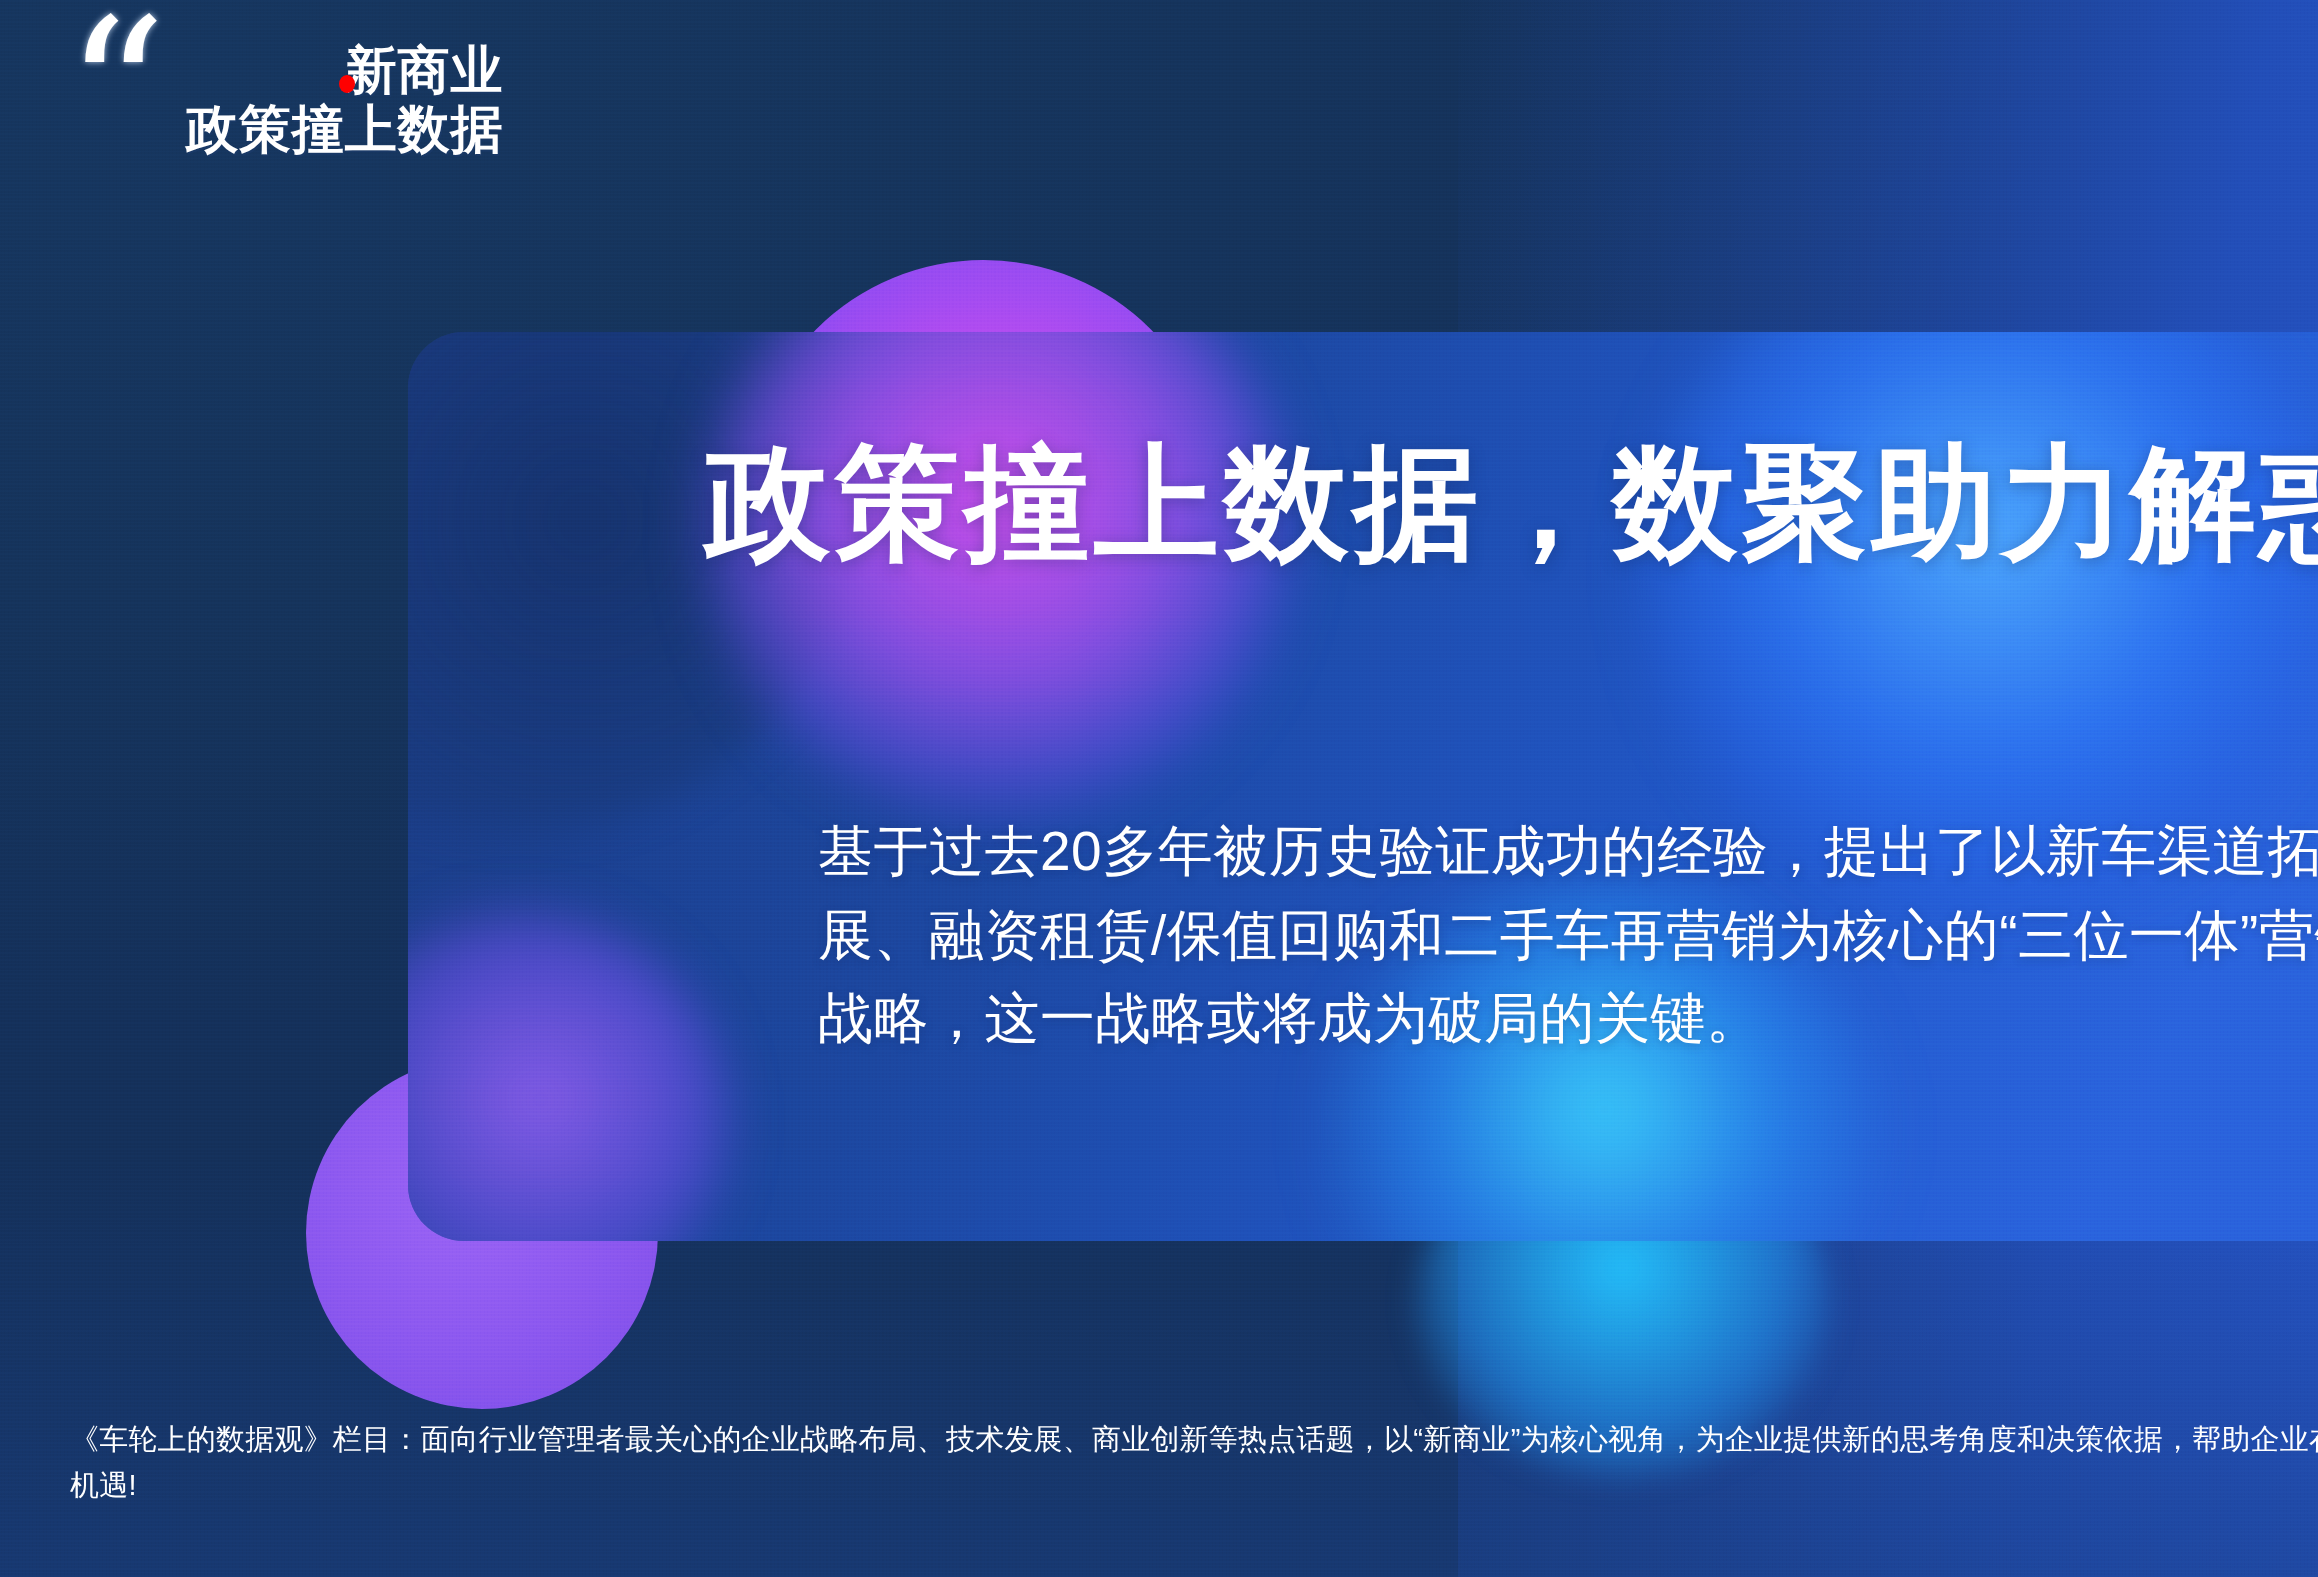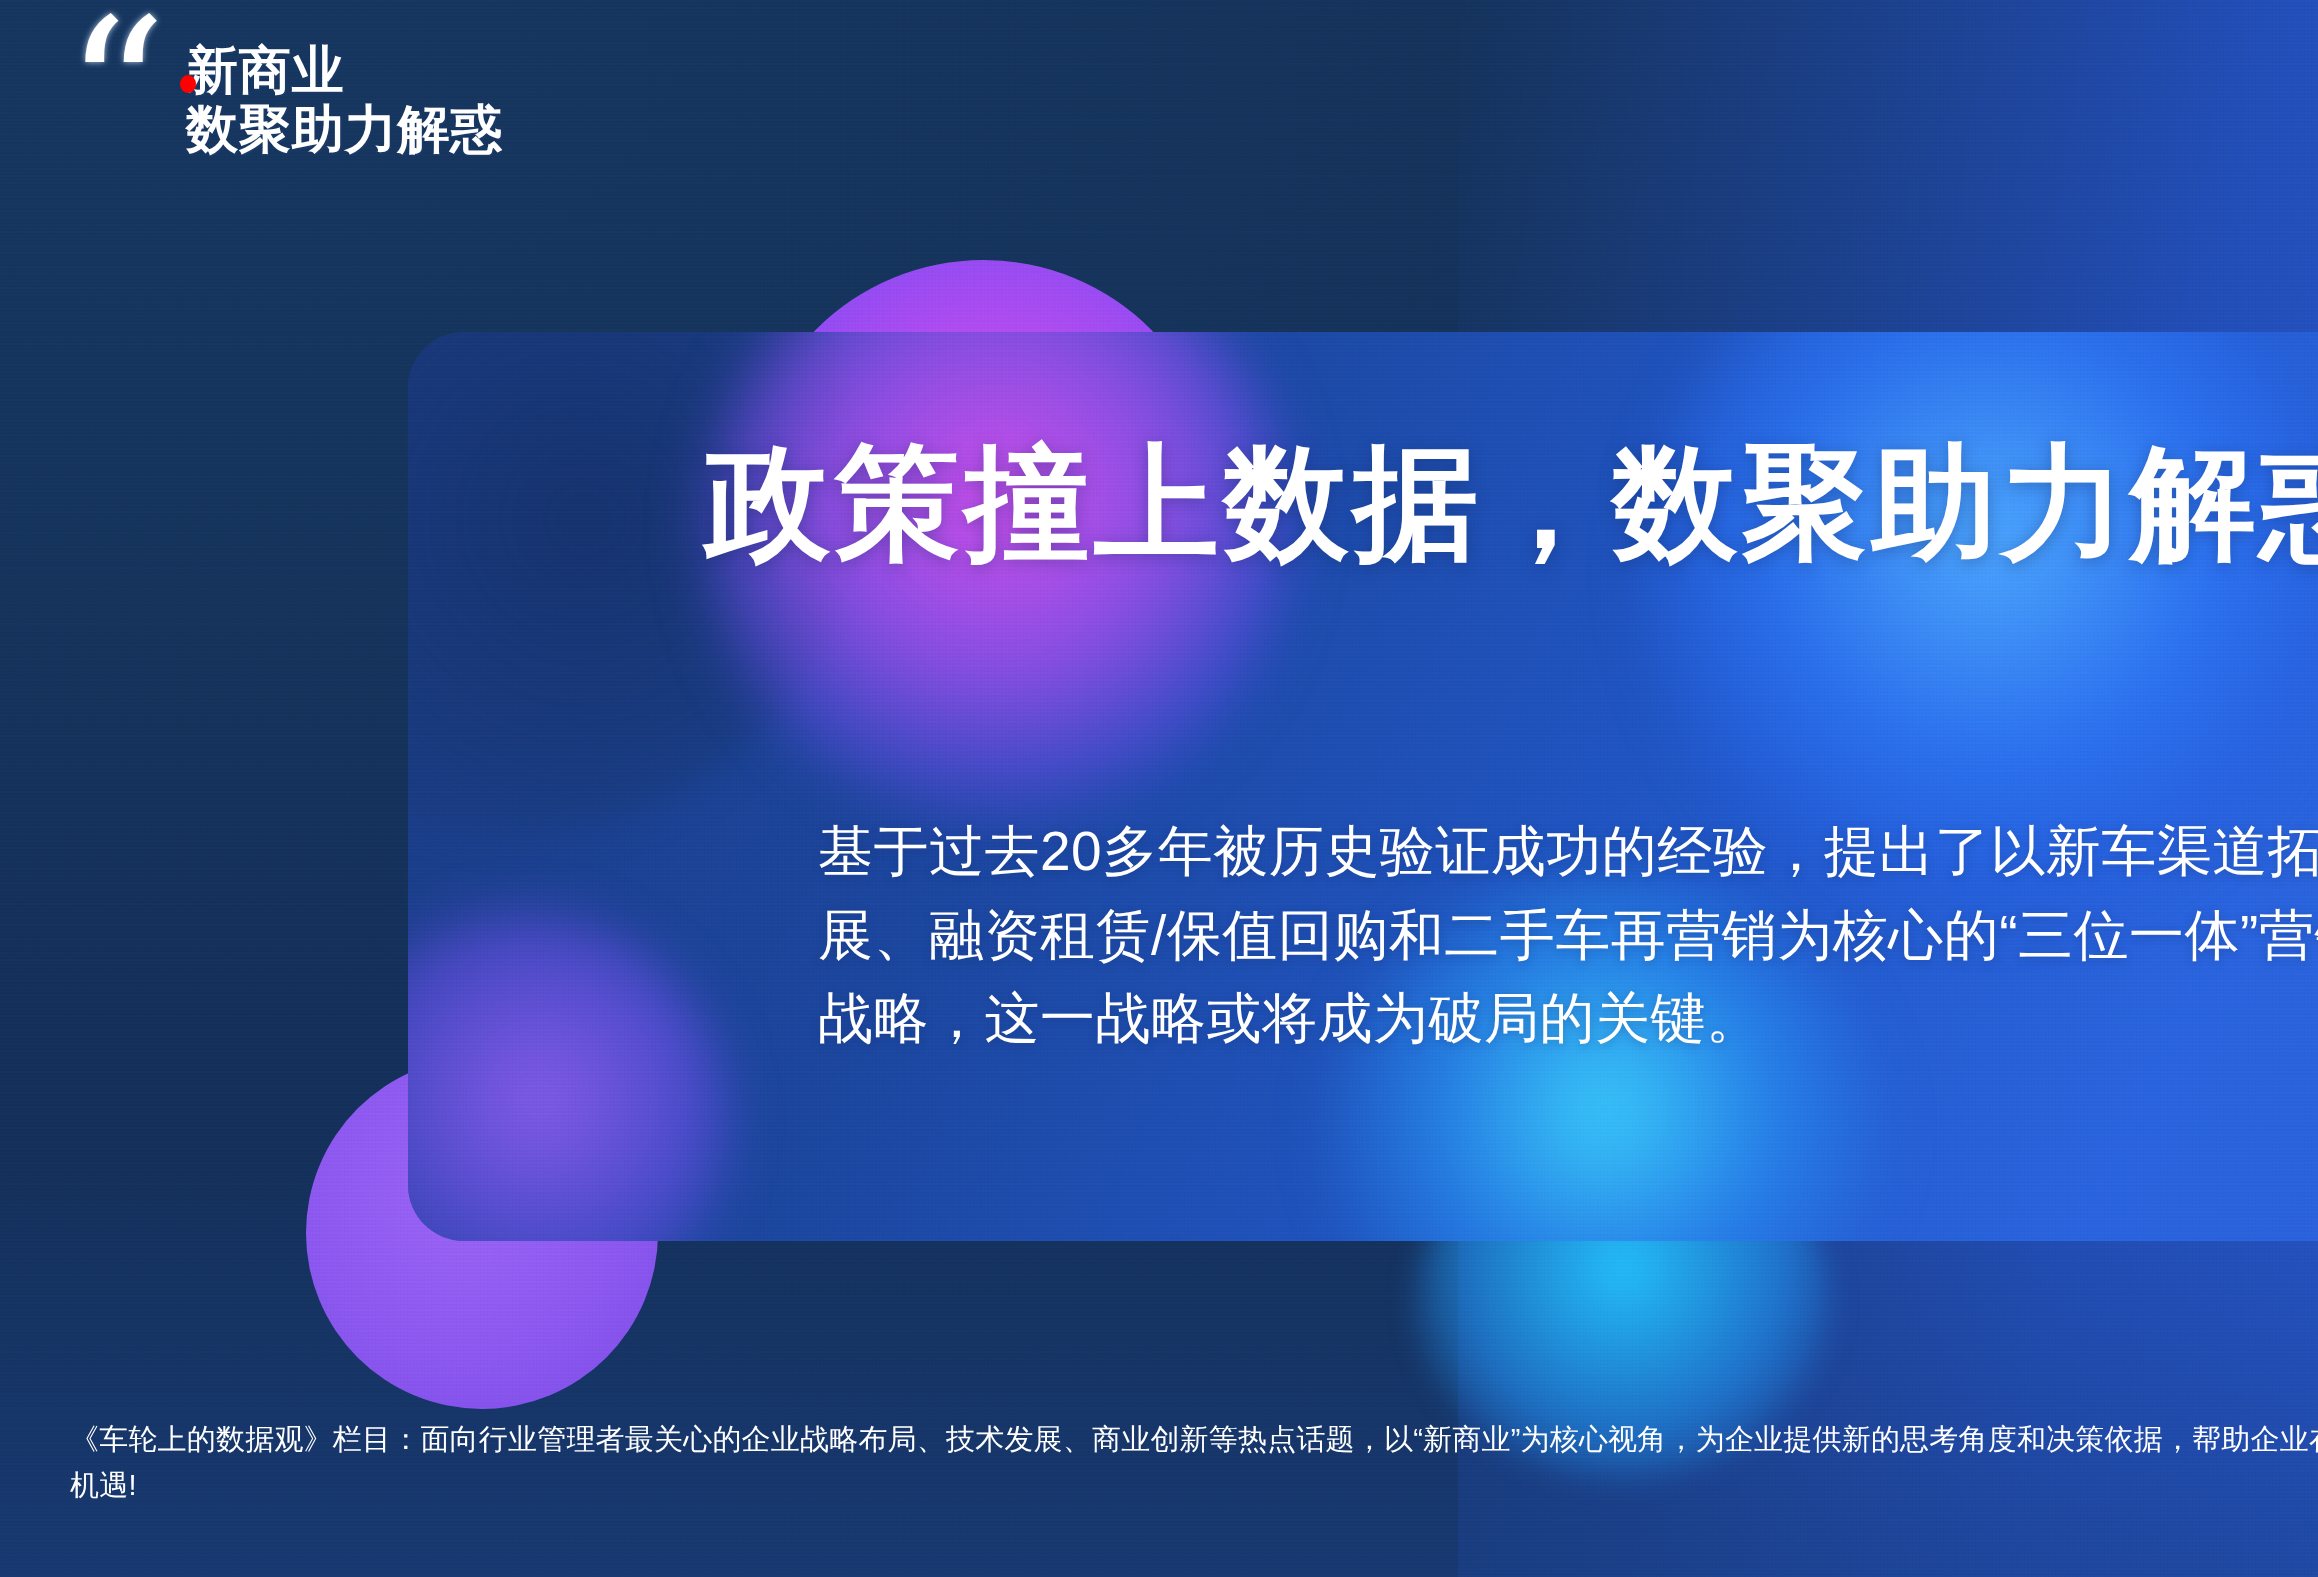--- a/index.html
+++ b/index.html
@@ -95,21 +95,21 @@
     position:absolute; left:65px; top:32px;
     display:flex; align-items:flex-start; gap:22px; z-index:40;
   }
   .quote-glyph{
     font-size:199px; line-height:.72; color:#ffffff;
     font-family:"DejaVu Serif","Liberation Serif",serif;
     letter-spacing:-2.8px;
     text-shadow:0 0 6.5px rgba(210,228,252,.85);
     margin-top:-12px;
   }
-  .logo-text{ display:flex; flex-direction:column; gap:6.5px; padding-top:12px; }
+  .logo-text{ display:flex; flex-direction:column; gap:6.5px; padding-top:12px;align-items:flex-end; }
   .logo-line1{
     position:relative;
     font-size:52px; font-weight:700; color:#ffffff; letter-spacing:0.9px;
     line-height:1.0;
     text-shadow:1.4px 1.9px 0 rgba(30,60,110,.55);
   }
   .logo-dot{
     position:absolute; left:-5.6px; bottom:2.8px;
     width:16px; height:18.5px; border-radius:50%;
     background:#ff0000;
@@ -182,21 +182,21 @@
     </div>
   </div>
 
   <div class="logo">
     <div class="quote-glyph">“</div>
     <div class="logo-text">
       <div class="logo-line1">
         <span class="logo-dot"></span>
         <span>新商业</span>
       </div>
-      <div class="logo-line2">数聚助力解惑</div>
+      <div class="logo-line2">政策撞上数据</div>
     </div>
   </div>
 
   <div class="footer">《车轮上的数据观》栏目：面向行业管理者最关心的企业战略布局、技术发展、商业创新等热点话题，以“新商业”为核心视角，为企业提供新的思考角度和决策依据，帮助企业在变革中把握时代的机遇!</div>
 
   <div class="noise"></div>
 </div>
 
 
 </body></html>

